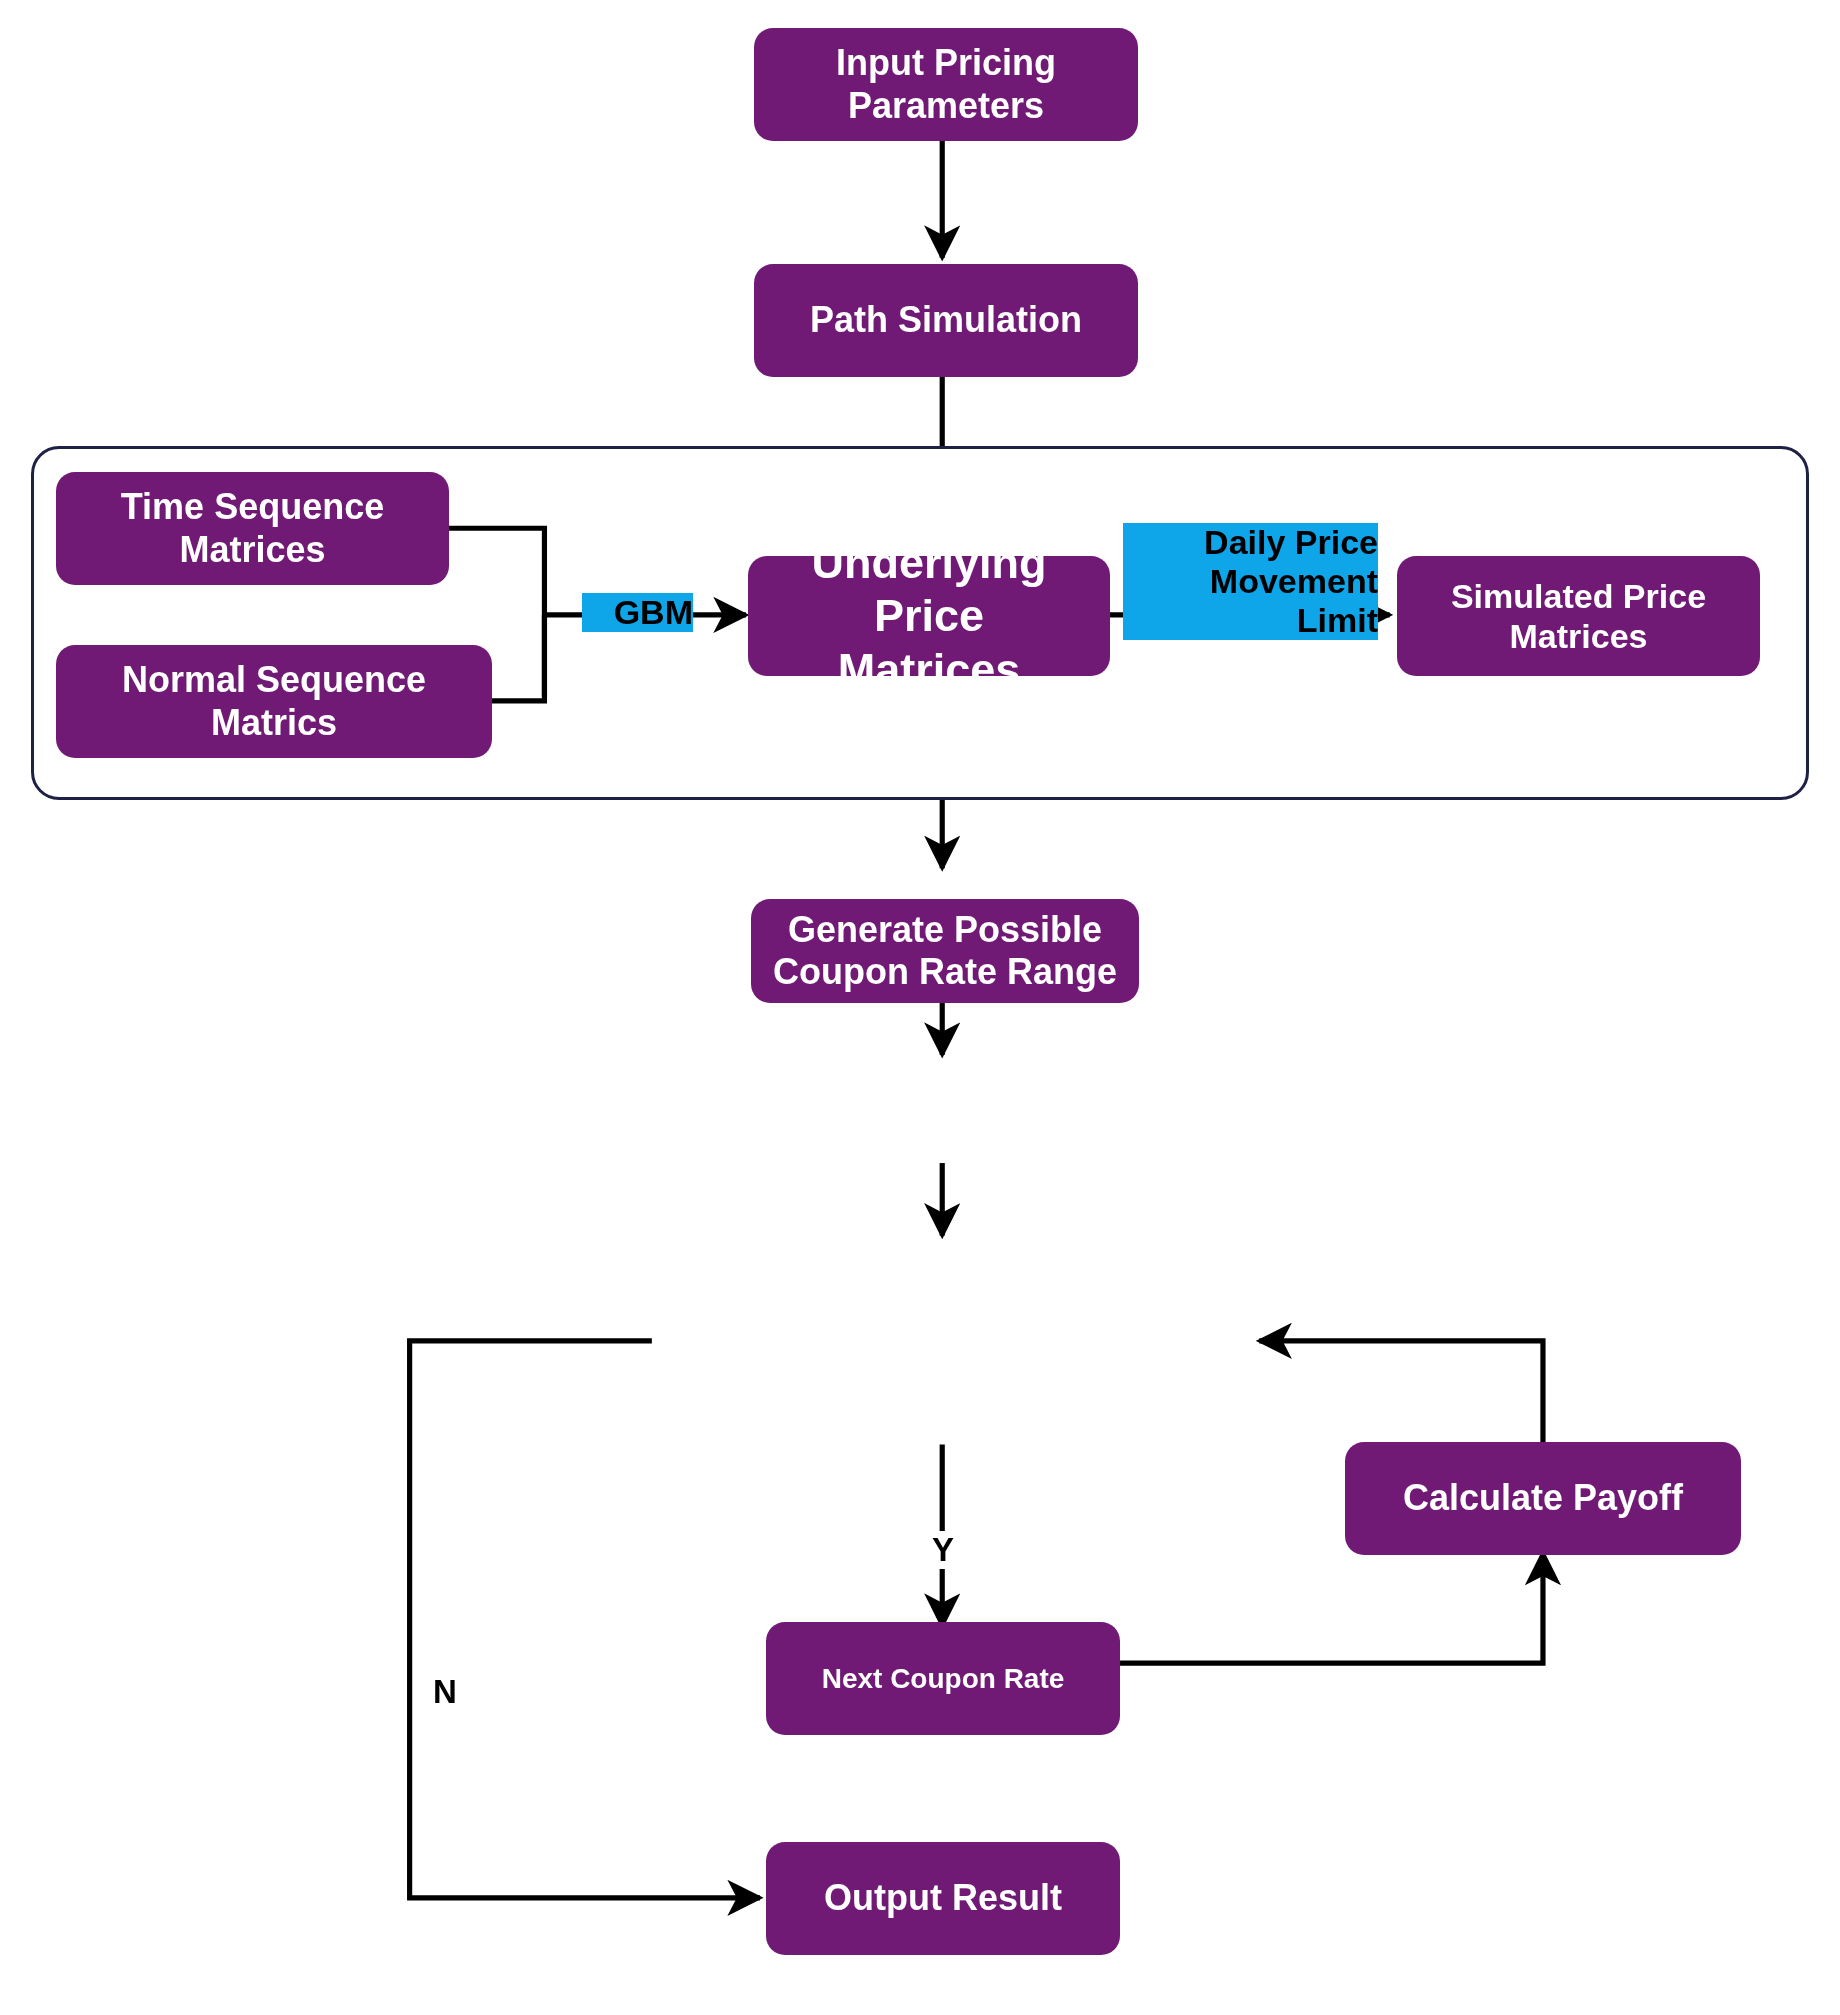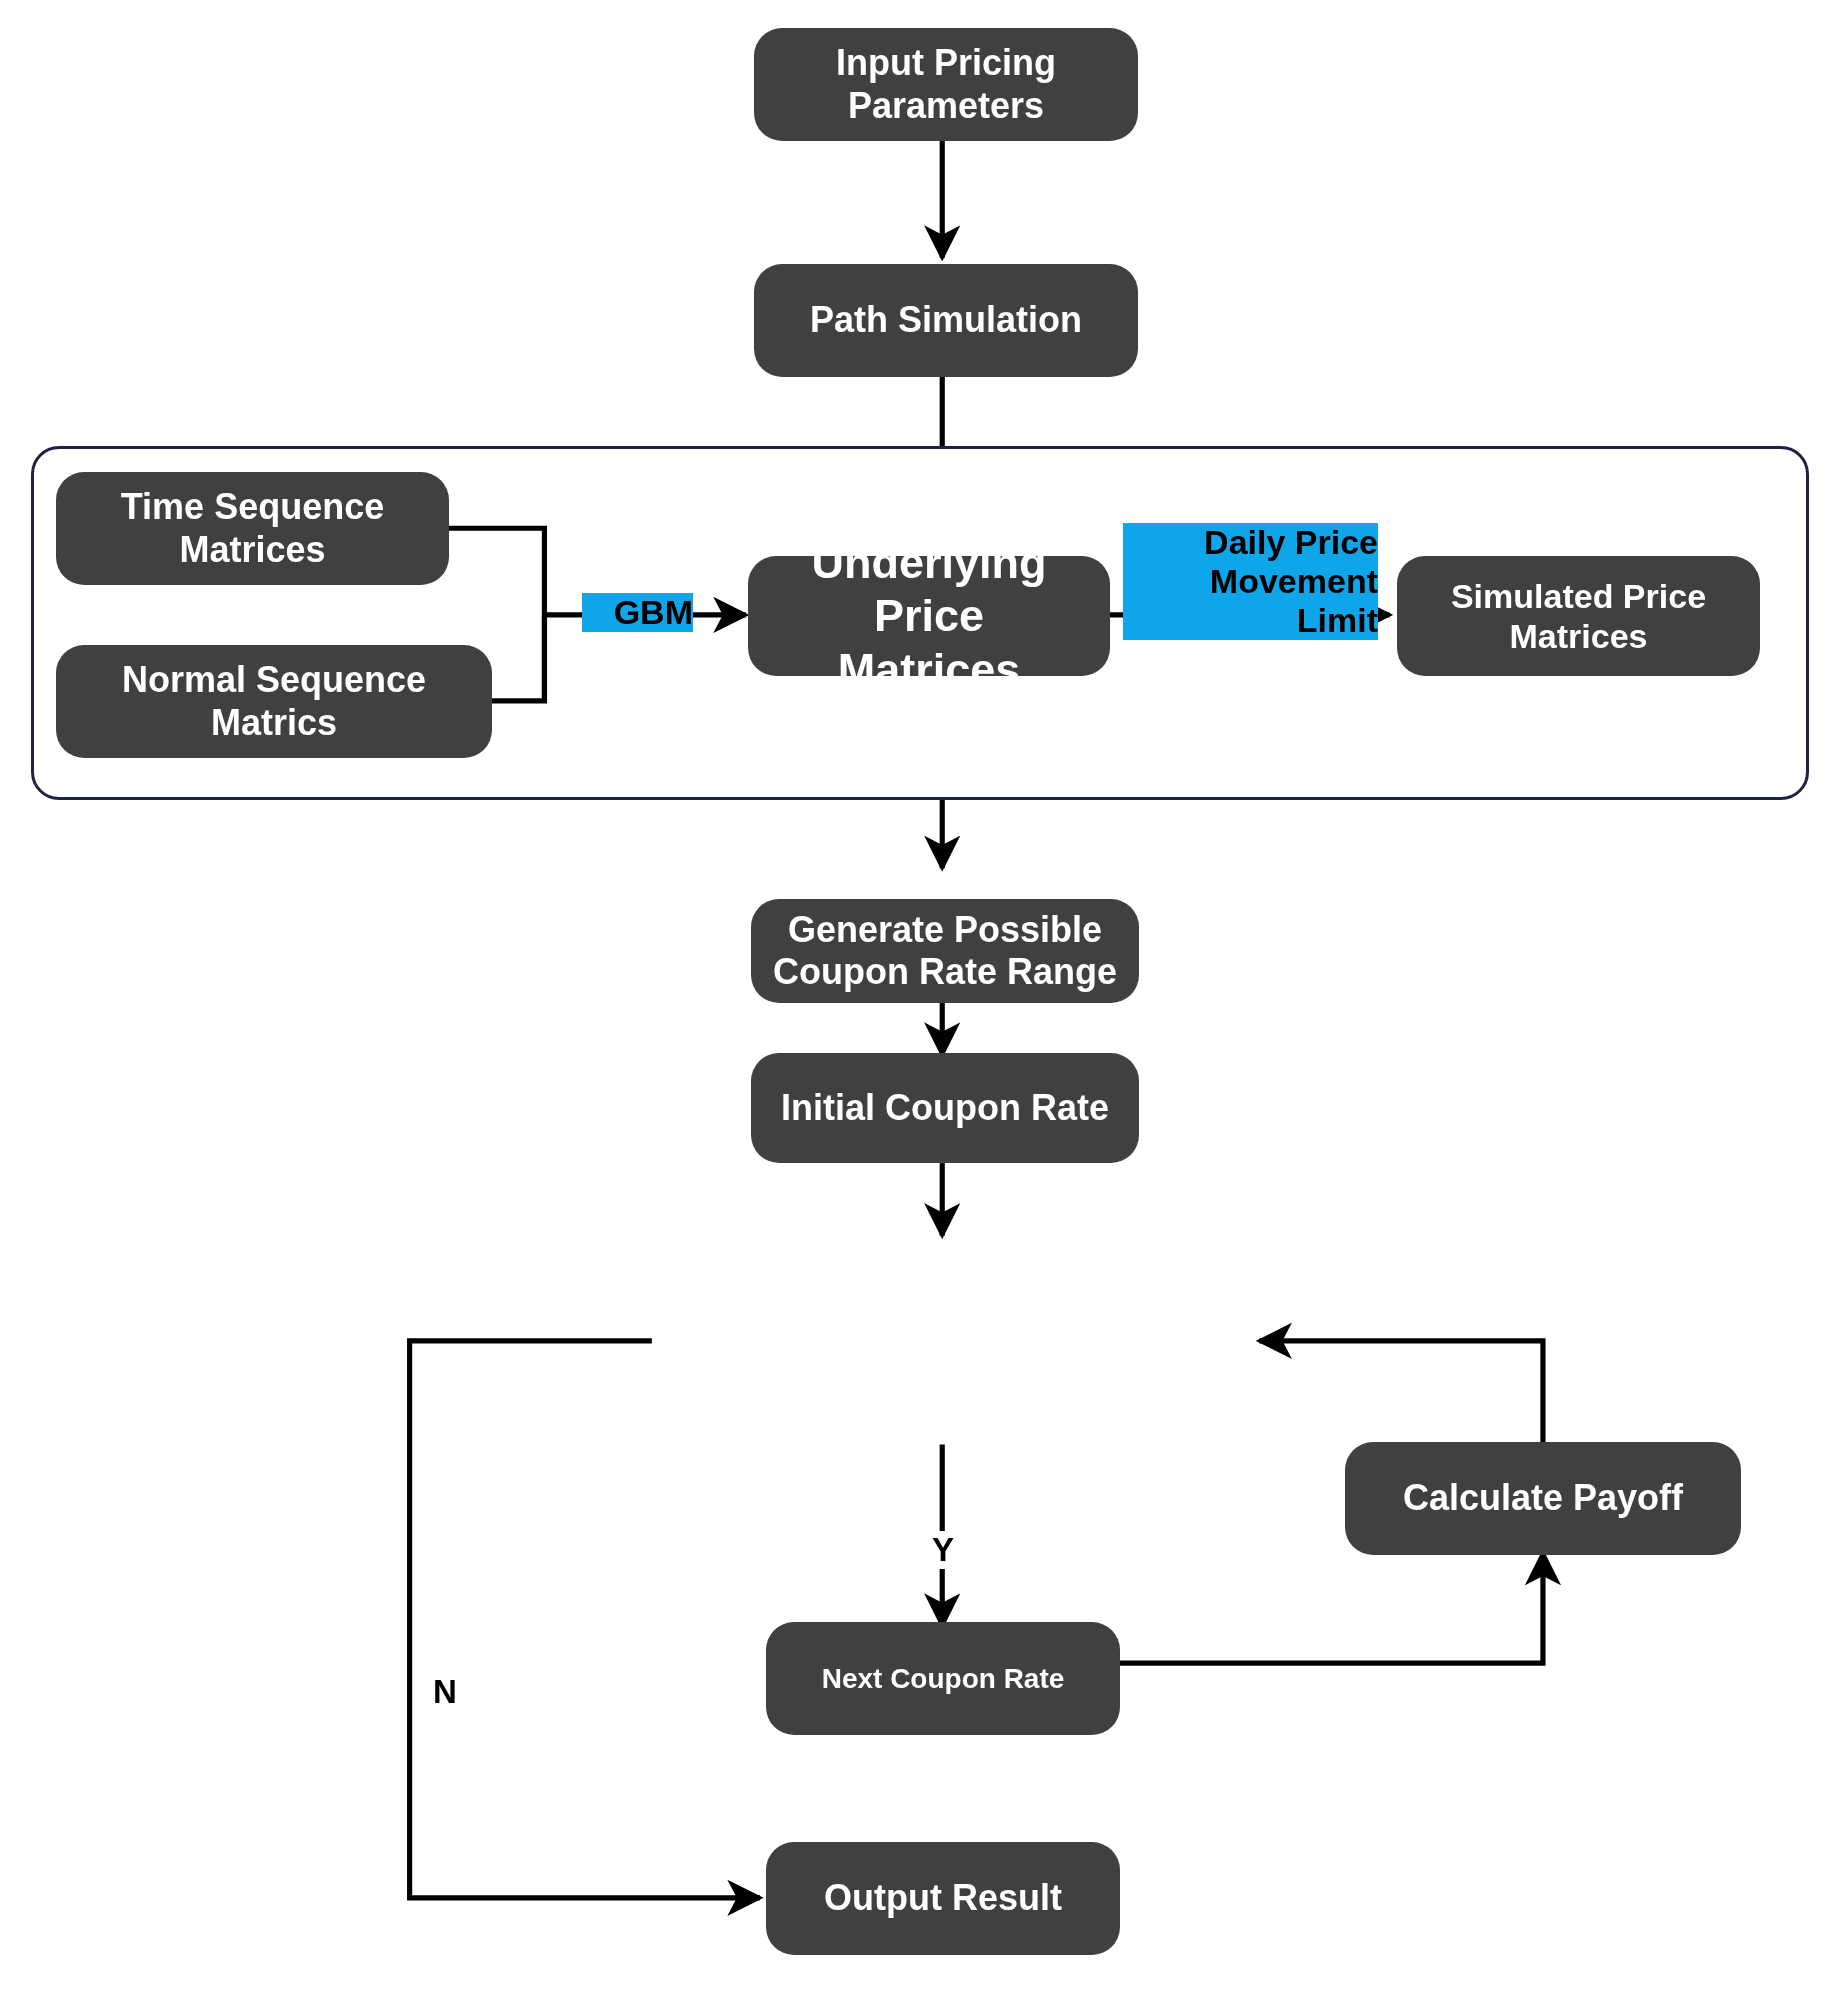--- a/index.html
+++ b/index.html
@@ -28,22 +28,22 @@
   .node {
     position: absolute;
     box-sizing: border-box;
     display: flex;
     align-items: center;
     justify-content: center;
     text-align: center;
     color: #ffffff;
     font-weight: bold;
     line-height: 1.18;
-    border-radius: 28px;
-    background: #404040;
+    border-radius: 19px;
+    background: #701a75;
     padding: 4.4px 10.4px;
     white-space: pre-line;
   }
   .group-box {
     position: absolute;
     box-sizing: border-box;
     border: 3.7px solid #1E2044;
     border-radius: 28px;
     background: transparent;
   }
@@ -141,21 +141,20 @@
 
   <div class="node" style="left:748px; top:556px; width:362px; height:120px; font-size:45px;">Underlying Price
 Matrices</div>
 
   <div class="node" style="left:1397px; top:556px; width:363px; height:120px; font-size:34px;">Simulated Price
 Matrices</div>
 
   <div class="node" style="left:751px; top:863px; width:388px; height:104px; font-size:36px;margin-top:36px;">Generate Possible
 Coupon Rate Range</div>
 
-  <div class="node" style="left:751px; top:1053px; width:388px; height:110px; font-size:36px;">Initial Coupon Rate</div>
 
 
   <div class="node" style="left:1345px; top:1442px; width:396px; height:113px; font-size:36px;">Calculate Payoff</div>
 
   <div class="node" style="left:766px; top:1622px; width:354px; height:113px; font-size:28px;">Next Coupon Rate</div>
 
   <div class="node" style="left:766px; top:1842px; width:354px; height:113px; font-size:36px;">Output Result</div>
 
   <div class="edge-label" style="left:582px; top:593px; width:111px; font-size:34px;">GBM</div>
 

